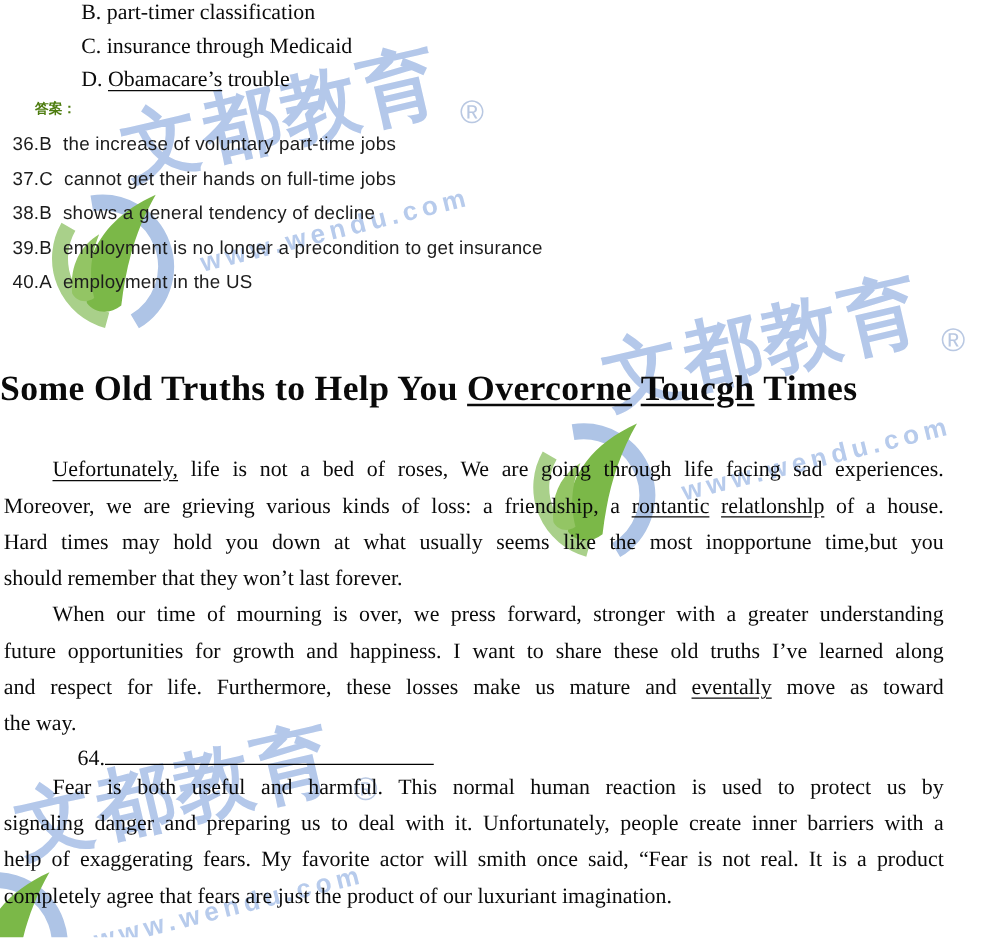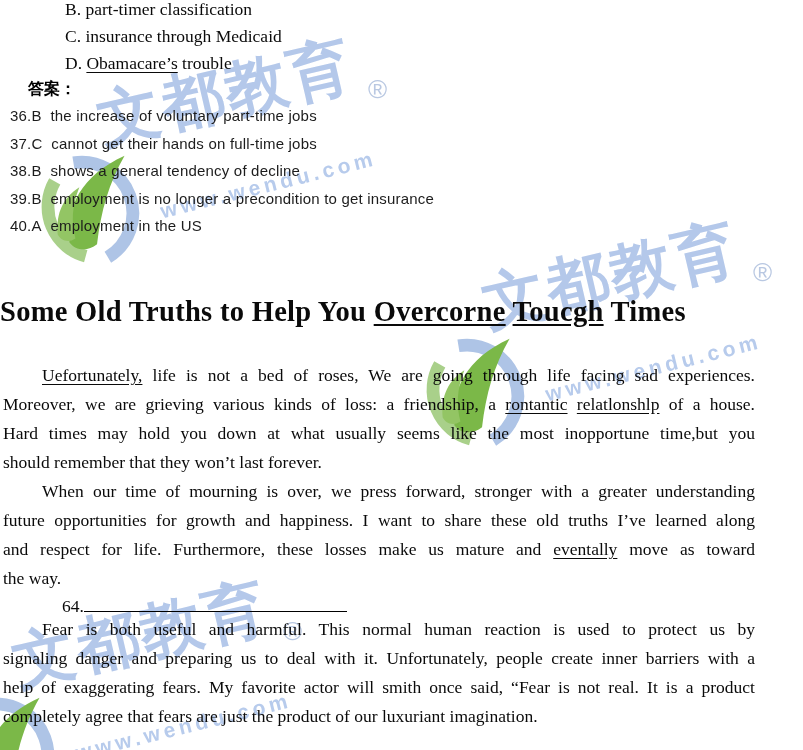--- a/index.html
+++ b/index.html
@@ -14,21 +14,21 @@
             white-space:nowrap;transform:rotate(-13deg);transform-origin:left bottom;}
   .wm-url{position:absolute;left:118px;top:130px;font-family:"Liberation Sans",sans-serif;
           font-weight:bold;font-size:21px;color:#b7cbec;letter-spacing:4px;white-space:nowrap;
           transform:rotate(-14deg);transform-origin:left top;}
   .wm-reg{position:absolute;left:328px;top:4px;font-size:26px;color:#b9c8e2;
           font-family:"Liberation Sans",sans-serif;}
   
   .options{position:absolute;left:65px;top:-4px;font-size:17.5px;line-height:27.2px;white-space:nowrap;}
   
   .ansLabel{position:absolute;left:28px;top:79px;font-family:"Liberation Sans",sans-serif;
-            font-weight:bold;font-size:16px;color:#000000;}
+            font-weight:bold;font-size:11px;color:#4d7c0f;}
   .answers{position:absolute;left:10px;top:102px;font-family:"Liberation Sans",sans-serif;
            font-weight:normal;font-size:15px;line-height:27.5px;color:#1c1c1c;letter-spacing:0.2px;
            white-space:nowrap;}
   
   .title{position:absolute;left:0;top:292px;width:667px;text-align:center;font-weight:bold;
          font-size:28.5px;line-height:40px;letter-spacing:0.3px;white-space:nowrap;}
   
   .para{position:absolute;left:3px;width:752px;font-size:17.5px;line-height:29px;}
   .jline{text-align:justify;text-align-last:justify;}
   .lastline{text-align-last:left;}

